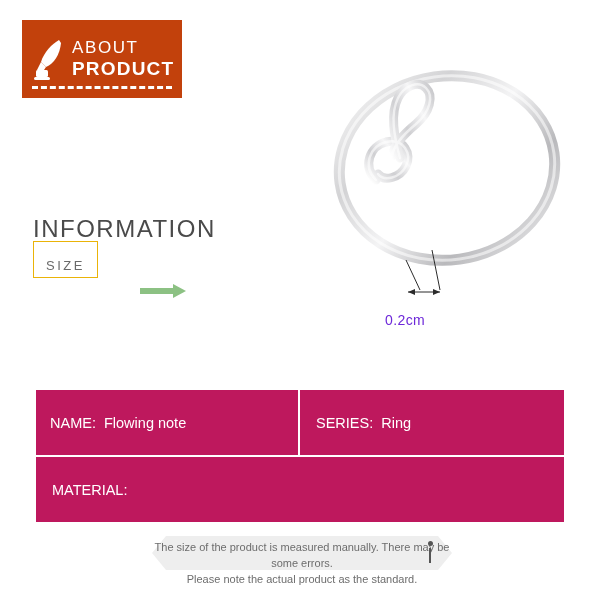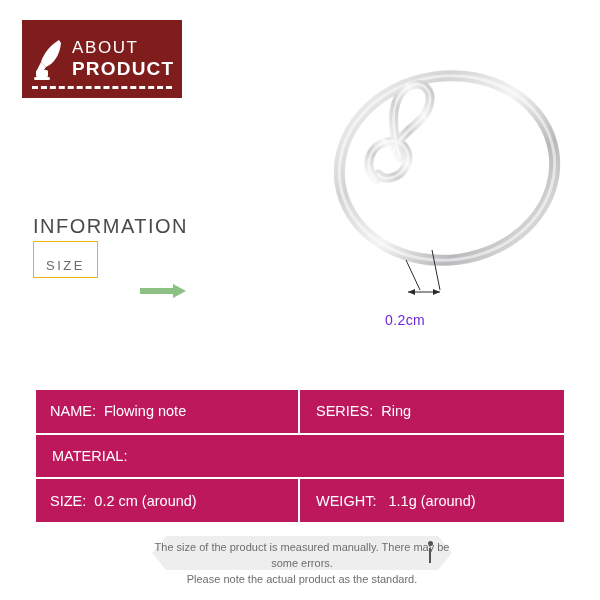--- a/index.html
+++ b/index.html
@@ -16,21 +16,21 @@
     color: #3f3f3f;
   }
 
   
   .header-badge {
     position: absolute;
     left: 22px;
     top: 20px;
     width: 160px;
     height: 78px;
-    background: #7f1d1d;
+    background: #c2410c;
     display: flex;
     align-items: center;
     box-sizing: border-box;
     padding-left: 10px;
   }
   .feather-icon {
     width: 34px;
     height: 50px;
     position: relative;
     flex: 0 0 auto;
@@ -63,21 +63,21 @@
     width: 140px;
     height: 3px;
     border-top: 3px dashed #ffffff;
   }
 
   
   .information-title {
     position: absolute;
     left: 33px;
     top: 215px;
-    font-size: 20px;
+    font-size: 24px;
     letter-spacing: 1.5px;
     color: #4a4a4a;
   }
   .size-box {
     position: absolute;
     left: 33px;
     top: 241px;
     border: 1px solid #eab308;
     padding: 16px 12px 4px 12px;
     font-size: 13px;
@@ -283,30 +283,20 @@
         <span class="v">  Ring</span>
     </div>
   </div>
 
   <div class="spec-row">
     <div class="spec-cell">
       <span class="k">MATERIAL:</span>
     </div>
   </div>
 
-  <div class="spec-row">
-    <div class="spec-cell">
-      <span class="k">SIZE:</span>
-        <span class="v">  0.2 cm (around)</span>
-    </div>
-    <div class="spec-cell">
-      <span class="k">WEIGHT:</span>
-        <span class="v">   1.1g (around)</span>
-    </div>
-  </div>
 
 </div>
 
 <div class="footer-note">
   <div class="ribbon"></div>
   <div class="txt">
     <div>The size of the product is measured manually. There may be some errors.</div>
     <div>Please note the actual product as the standard.</div>
   </div>
   <div class="dot-marker">

